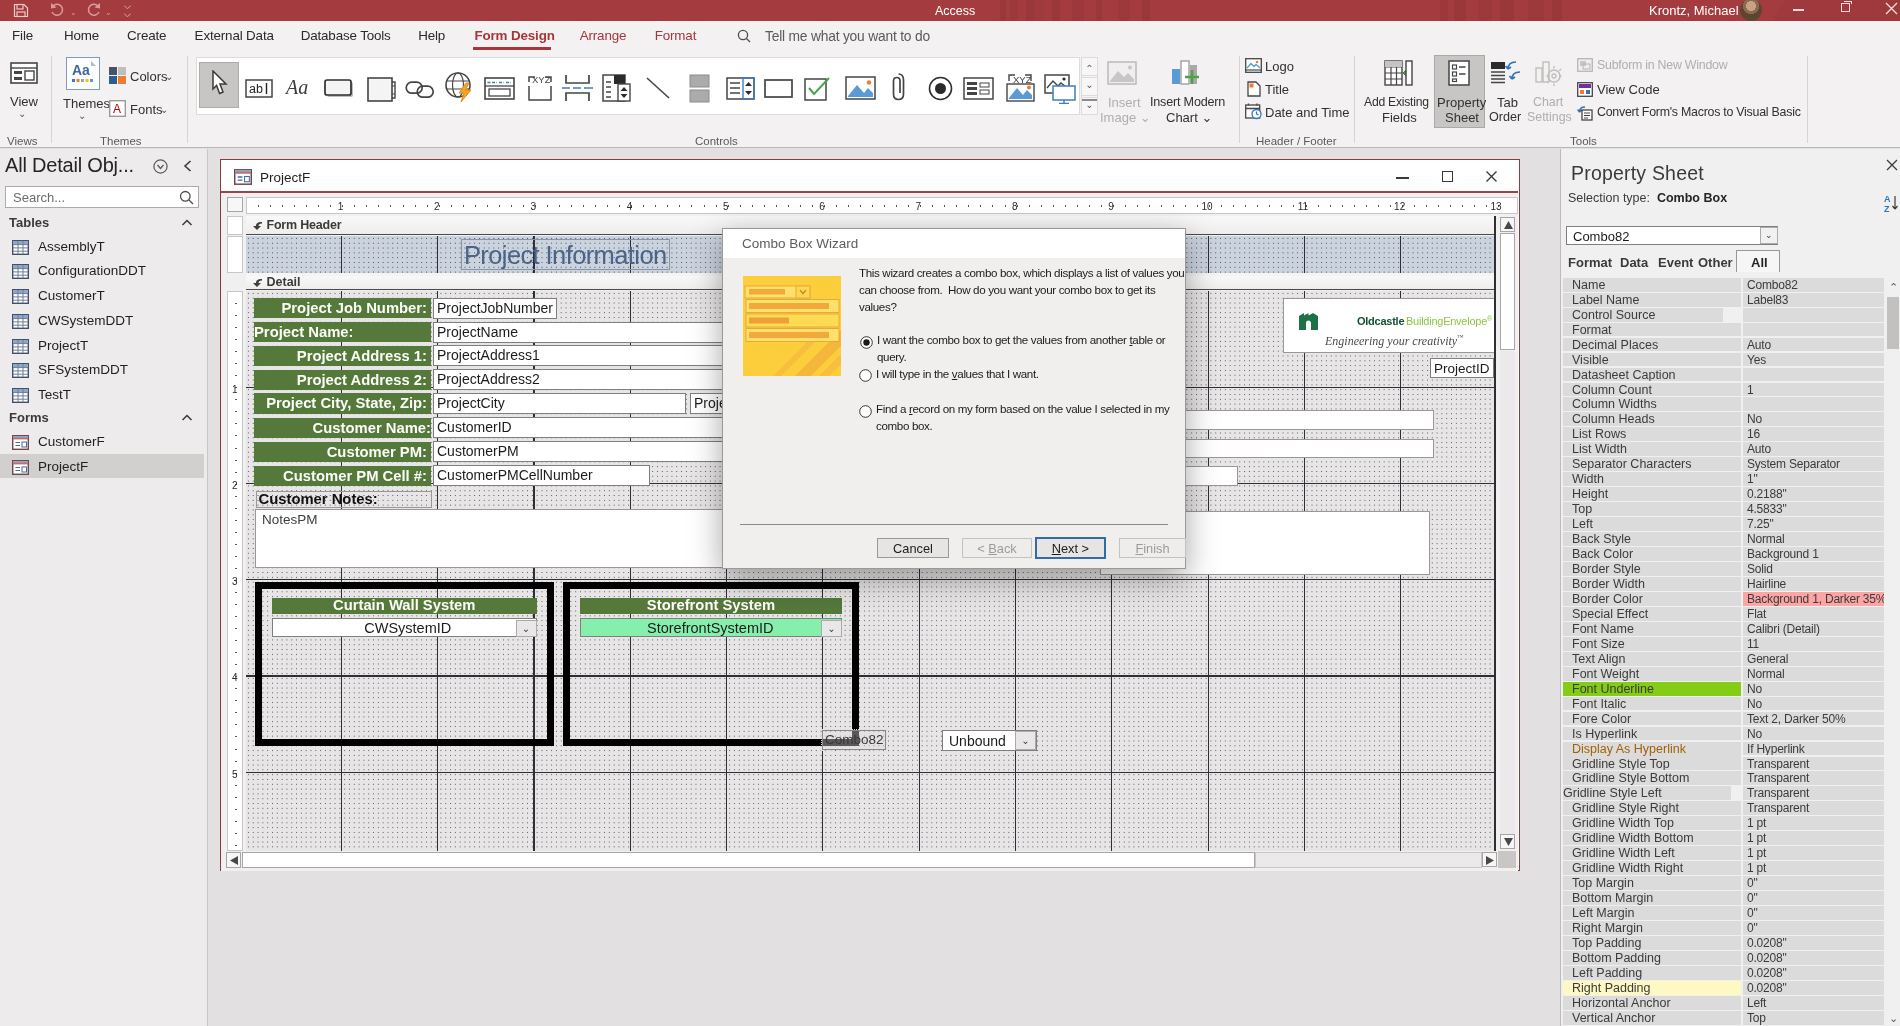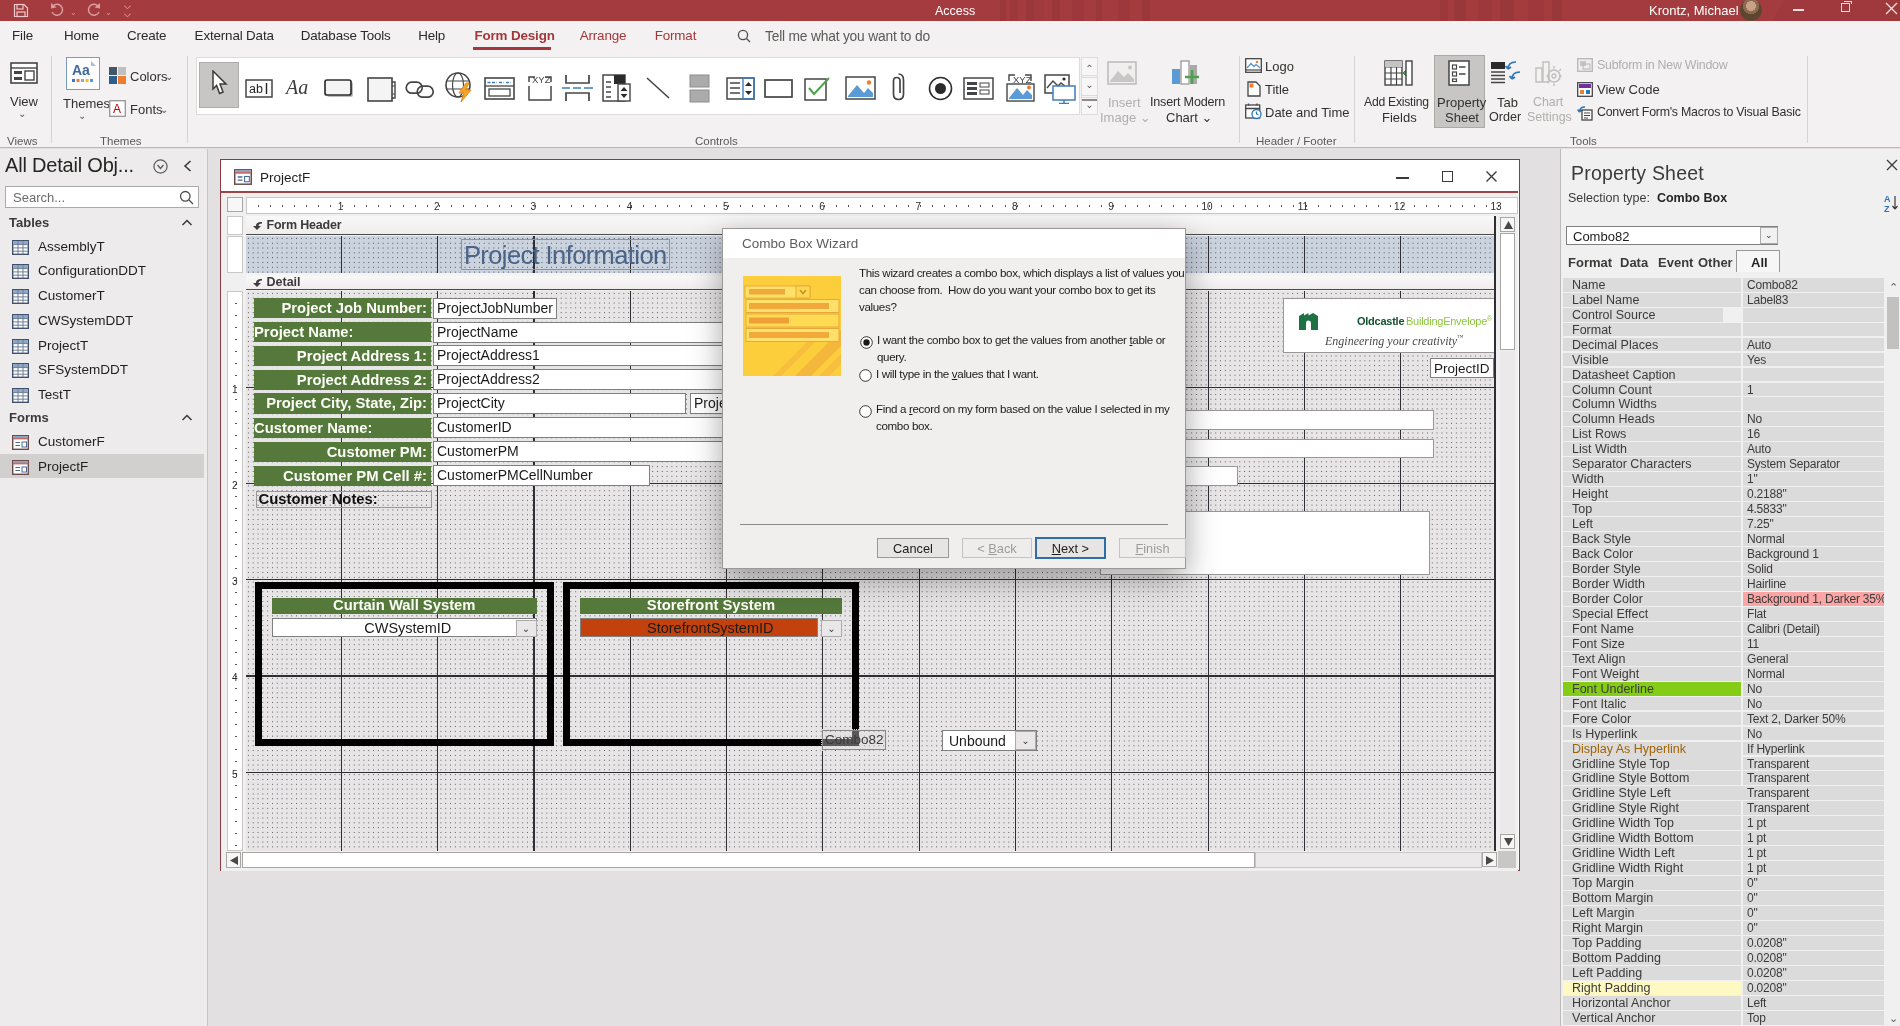--- a/index.html
+++ b/index.html
@@ -405,51 +405,52 @@
     <div style="left:254px;top:298px;width:177px;height:20.4px;background:#54793B;color:#FDFEF8;font-size:14.8px;font-weight:bold;text-align:right;padding-right:4px;line-height:20px">Project Job Number:</div>
     <div style="left:433px;top:297.5px;width:124px;height:21px;background:#fff;border:1px solid #7F7F7F;color:#1B1B1B;font-size:14px;line-height:19px;padding-left:3px;overflow:hidden">ProjectJobNumber</div>
     <div style="left:254px;top:322px;width:177px;height:20.4px;background:#54793B;color:#FDFEF8;font-size:14.8px;font-weight:bold;text-align:left;padding-right:4px;line-height:20px">Project Name:</div>
     <div style="left:433px;top:321.5px;width:709px;height:21px;background:#fff;border:1px solid #7F7F7F;color:#1B1B1B;font-size:14px;line-height:19px;padding-left:3px;overflow:hidden">ProjectName</div>
     <div style="left:254px;top:345.8px;width:177px;height:20.4px;background:#54793B;color:#FDFEF8;font-size:14.8px;font-weight:bold;text-align:right;padding-right:4px;line-height:20px">Project Address 1:</div>
     <div style="left:433px;top:345.3px;width:709px;height:21px;background:#fff;border:1px solid #7F7F7F;color:#1B1B1B;font-size:14px;line-height:19px;padding-left:3px;overflow:hidden">ProjectAddress1</div>
     <div style="left:254px;top:369.6px;width:177px;height:20.4px;background:#54793B;color:#FDFEF8;font-size:14.8px;font-weight:bold;text-align:right;padding-right:4px;line-height:20px">Project Address 2:</div>
     <div style="left:433px;top:369.1px;width:709px;height:21px;background:#fff;border:1px solid #7F7F7F;color:#1B1B1B;font-size:14px;line-height:19px;padding-left:3px;overflow:hidden">ProjectAddress2</div>
     <div style="left:254px;top:393.4px;width:177px;height:20.4px;background:#54793B;color:#FDFEF8;font-size:14.8px;font-weight:bold;text-align:right;padding-right:4px;line-height:20px">Project City, State, Zip:</div>
     <div style="left:433px;top:392.9px;width:253px;height:21px;background:#fff;border:1px solid #7F7F7F;color:#1B1B1B;font-size:14px;line-height:19px;padding-left:3px;overflow:hidden">ProjectCity</div>
-    <div style="left:254px;top:417.7px;width:177px;height:20.4px;background:#54793B;color:#FDFEF8;font-size:14.8px;font-weight:bold;text-align:left;line-height:20px">Customer Name:</div>
+    <div style="left:254px;top:417.7px;width:177px;height:20.4px;background:#54793B;color:#FDFEF8;font-size:14.8px;font-weight:bold;text-align:right;line-height:20px">Customer Name:</div>
     <div style="left:433px;top:417.2px;width:709px;height:21px;background:#fff;border:1px solid #7F7F7F;color:#1B1B1B;font-size:14px;line-height:19px;padding-left:3px;overflow:hidden">CustomerID</div>
     <div style="left:254px;top:441.9px;width:177px;height:20.4px;background:#54793B;color:#FDFEF8;font-size:14.8px;font-weight:bold;text-align:right;padding-right:4px;line-height:20px">Customer PM:</div>
     <div style="left:433px;top:441.4px;width:709px;height:21px;background:#fff;border:1px solid #7F7F7F;color:#1B1B1B;font-size:14px;line-height:19px;padding-left:3px;overflow:hidden">CustomerPM</div>
     <div style="left:254px;top:465.7px;width:177px;height:20.4px;background:#54793B;color:#FDFEF8;font-size:14.8px;font-weight:bold;text-align:right;padding-right:4px;line-height:20px">Customer PM Cell #:</div>
     <div style="left:433px;top:465.2px;width:217px;height:21px;background:#fff;border:1px solid #7F7F7F;color:#1B1B1B;font-size:14px;line-height:19px;padding-left:3px;overflow:hidden">CustomerPMCellNumber</div>
     <div style="left:690px;top:392.9px;width:100px;height:21px;background:#fff;border:1px solid #7F7F7F;color:#1B1B1B;font-size:14px;line-height:19px;padding-left:3px;overflow:hidden">Proje</div>
     <div style="left:1000px;top:410px;width:434px;height:20.4px;background:#fff;border:1px solid #9A9897"></div>
     <div style="left:1000px;top:438.6px;width:434px;height:19.8px;background:#fff;border:1px solid #9A9897"></div>
     <div style="left:1100px;top:466px;width:138px;height:20.4px;background:#fff;border:1px solid #9A9897"></div>
     <div style="left:1100px;top:510.7px;width:330px;height:64.5px;background:#fff;border:1px solid #9A9897"></div>
     <div style="left:1430px;top:357.7px;width:64px;height:20.6px;background:#fff;border:1px solid #7F7F7F;color:#1B1B1B;font-size:13.5px;line-height:19px;padding-left:3px">ProjectID</div>
     <div style="left:1283px;top:297.8px;width:211.5px;height:55.4px;background:#fff;border:1px solid #9A9897">
       <svg style="position:absolute;left:13px;top:11px" width="23" height="23" viewBox="0 0 23 23">
         <path d="M2 6 L7 3 V5.5 L11.5 3 V5.5 L16 3 L21 6 V20 H14 V13 a2.5 2.5 0 0 0 -5 0 V20 H2 Z" fill="#1E7145"></path>
       </svg>
       <div style="position:absolute;left:73px;top:16px;white-space:nowrap;color:#14512F;font-size:11px;font-weight:bold;letter-spacing:-0.25px">Oldcastle</div>
       <div style="position:absolute;left:122px;top:16px;white-space:nowrap;color:#8DC63F;font-size:11px;letter-spacing:-0.25px">BuildingEnvelope<span style="font-size:7px;vertical-align:top">®</span></div>
       <div style="position:absolute;left:41px;top:35px;white-space:nowrap;color:#4A4A4A;font-size:12px;font-family:'Liberation Serif',serif"><i>Engineering your creativity</i><span style="font-size:6px;vertical-align:top">™</span></div>
     </div>
     <div style="left:255.5px;top:490.5px;width:176.5px;height:17px;border:1px solid #9A9897;color:#101010;font-size:14.8px;font-weight:bold;line-height:15px;padding-left:2px">Customer Notes:</div>
+    <div style="left:255px;top:509.2px;width:887px;height:58.5px;background:#fff;border:1px solid #9A9897;color:#3F3E3D;font-size:13.5px;padding:2px 0 0 6px">NotesPM</div>
     <div style="left:255px;top:581.5px;width:298.5px;height:164px;border:7px solid #000">
       <div style="left:10px;top:9px;width:264.5px;height:16px;background:#54793B;color:#FDFEF8;font-size:14.8px;font-weight:bold;text-align:center;line-height:15px">Curtain Wall System</div>
       <div style="left:10px;top:29.5px;width:264.5px;height:19px;background:#fff;border:1px solid #7F7F7F">
         <div style="position:absolute;left:91.25px;top:1px;white-space:nowrap;color:#1B1B1B;font-size:14.5px">CWSystemID</div>
         <div style="left:242.5px;top:0.5px;width:21px;height:17px;background:#E9E7E7;border:1px solid #ABABAB;text-align:center;color:#3F3E3D;font-size:10px;line-height:16px">⌄</div>
       </div>
     </div>
     <div style="left:563px;top:581.5px;width:296px;height:164px;border:7px solid #000">
       <div style="left:10px;top:9px;width:262px;height:16px;background:#54793B;color:#FDFEF8;font-size:14.8px;font-weight:bold;text-align:center;line-height:15px">Storefront System</div>
-      <div style="left:10px;top:29.5px;width:238px;height:19px;background:#c2410c;border:1px solid #7F7F7F">
+      <div style="left:10px;top:29.5px;width:262px;height:19px;background:#86efac;border:1px solid #7F7F7F">
         <div style="position:absolute;left:66.0px;top:1px;white-space:nowrap;color:#1B1B1B;font-size:14.5px">StorefrontSystemID</div>
         <div style="left:240px;top:0.5px;width:21px;height:17px;background:#E9E7E7;border:1px solid #ABABAB;text-align:center;color:#3F3E3D;font-size:10px;line-height:16px">⌄</div>
       </div>
     </div>
     <div style="left:822px;top:730px;width:64px;height:20px;border:1px solid #8A8886;outline:1px dotted #DEDCDC;background:rgba(225,223,223,0.4);color:#3A3A39;font-size:13.5px;line-height:18px;padding-left:2px">Combo82</div>
     <div style="left:942px;top:729.6px;width:95px;height:21.2px;background:#fff;border:1px solid #7F7F7F">
       <div style="position:absolute;left:6px;top:2px;white-space:nowrap;color:#1B1B1B;font-size:14px">Unbound</div>
       <div style="left:72px;top:0.6px;width:21px;height:18.5px;background:#E9E7E7;border:1px solid #ABABAB;text-align:center;color:#3F3E3D;font-size:10px;line-height:17px">⌄</div>
     </div>
     <div style="left:1494px;top:216px;width:1.6px;height:635px;background:#2E2E34"></div>
@@ -645,21 +646,21 @@
     <div style="left:1563px;top:711.6400000000001px;width:178px;height:13.8px;background:#DCDBDB;color:#3C3B3A;font-size:12.5px;line-height:14px;padding-left:9px;overflow:hidden">Fore Color</div>
     <div style="left:1743px;top:711.6400000000001px;width:141px;height:13.8px;background:#DCDBDB;color:#3C3B3A;font-size:12px;letter-spacing:-0.2px;line-height:14px;padding-left:4px;overflow:hidden;white-space:nowrap">Text 2, Darker 50%</div>
     <div style="left:1563px;top:726.6px;width:178px;height:13.8px;background:#DCDBDB;color:#3C3B3A;font-size:12.5px;line-height:14px;padding-left:9px;overflow:hidden">Is Hyperlink</div>
     <div style="left:1743px;top:726.6px;width:141px;height:13.8px;background:#DCDBDB;color:#3C3B3A;font-size:12px;letter-spacing:-0.2px;line-height:14px;padding-left:4px;overflow:hidden;white-space:nowrap">No</div>
     <div style="left:1563px;top:741.5600000000001px;width:178px;height:27px;background:#DCDBDB;color:#a16207;font-size:12.5px;line-height:14px;padding-left:9px;overflow:hidden">Display As Hyperlink</div>
     <div style="left:1743px;top:741.5600000000001px;width:141px;height:13.8px;background:#DCDBDB;color:#3C3B3A;font-size:12px;letter-spacing:-0.2px;line-height:14px;padding-left:4px;overflow:hidden;white-space:nowrap">If Hyperlink</div>
     <div style="left:1563px;top:756.52px;width:178px;height:13.8px;background:#DCDBDB;color:#3C3B3A;font-size:12.5px;line-height:14px;padding-left:9px;overflow:hidden">Gridline Style Top</div>
     <div style="left:1743px;top:756.52px;width:141px;height:13.8px;background:#DCDBDB;color:#3C3B3A;font-size:12px;letter-spacing:-0.2px;line-height:14px;padding-left:4px;overflow:hidden;white-space:nowrap">Transparent</div>
     <div style="left:1563px;top:771.48px;width:178px;height:13.8px;background:#DCDBDB;color:#3C3B3A;font-size:12.5px;line-height:14px;padding-left:9px;overflow:hidden">Gridline Style Bottom</div>
     <div style="left:1743px;top:771.48px;width:141px;height:13.8px;background:#DCDBDB;color:#3C3B3A;font-size:12px;letter-spacing:-0.2px;line-height:14px;padding-left:4px;overflow:hidden;white-space:nowrap">Transparent</div>
-    <div style="left:1563px;top:786.44px;width:211px;height:13.8px;background:#DCDBDB;color:#3C3B3A;font-size:12.5px;line-height:14px;padding-left:9px;overflow:hidden">Gridline Style Left</div>
+    <div style="left:1563px;top:786.44px;width:168px;height:13.8px;background:#DCDBDB;color:#3C3B3A;font-size:12.5px;line-height:14px;overflow:hidden">Gridline Style Left</div>
     <div style="left:1743px;top:786.44px;width:141px;height:13.8px;background:#DCDBDB;color:#3C3B3A;font-size:12px;letter-spacing:-0.2px;line-height:14px;padding-left:4px;overflow:hidden;white-space:nowrap">Transparent</div>
     <div style="left:1563px;top:801.4000000000001px;width:178px;height:13.8px;background:#DCDBDB;color:#3C3B3A;font-size:12.5px;line-height:14px;padding-left:9px;overflow:hidden">Gridline Style Right</div>
     <div style="left:1743px;top:801.4000000000001px;width:141px;height:13.8px;background:#DCDBDB;color:#3C3B3A;font-size:12px;letter-spacing:-0.2px;line-height:14px;padding-left:4px;overflow:hidden;white-space:nowrap">Transparent</div>
     <div style="left:1563px;top:816.3600000000001px;width:178px;height:13.8px;background:#DCDBDB;color:#3C3B3A;font-size:12.5px;line-height:14px;padding-left:9px;overflow:hidden">Gridline Width Top</div>
     <div style="left:1743px;top:816.3600000000001px;width:141px;height:13.8px;background:#DCDBDB;color:#3C3B3A;font-size:12px;letter-spacing:-0.2px;line-height:14px;padding-left:4px;overflow:hidden;white-space:nowrap">1 pt</div>
     <div style="left:1563px;top:831.3199999999999px;width:178px;height:13.8px;background:#DCDBDB;color:#3C3B3A;font-size:12.5px;line-height:14px;padding-left:9px;overflow:hidden">Gridline Width Bottom</div>
     <div style="left:1743px;top:831.3199999999999px;width:141px;height:13.8px;background:#DCDBDB;color:#3C3B3A;font-size:12px;letter-spacing:-0.2px;line-height:14px;padding-left:4px;overflow:hidden;white-space:nowrap">1 pt</div>
     <div style="left:1563px;top:846.28px;width:178px;height:13.8px;background:#DCDBDB;color:#3C3B3A;font-size:12.5px;line-height:14px;padding-left:9px;overflow:hidden">Gridline Width Left</div>
     <div style="left:1743px;top:846.28px;width:141px;height:13.8px;background:#DCDBDB;color:#3C3B3A;font-size:12px;letter-spacing:-0.2px;line-height:14px;padding-left:4px;overflow:hidden;white-space:nowrap">1 pt</div>
     <div style="left:1563px;top:861.24px;width:178px;height:13.8px;background:#DCDBDB;color:#3C3B3A;font-size:12.5px;line-height:14px;padding-left:9px;overflow:hidden">Gridline Width Right</div>

